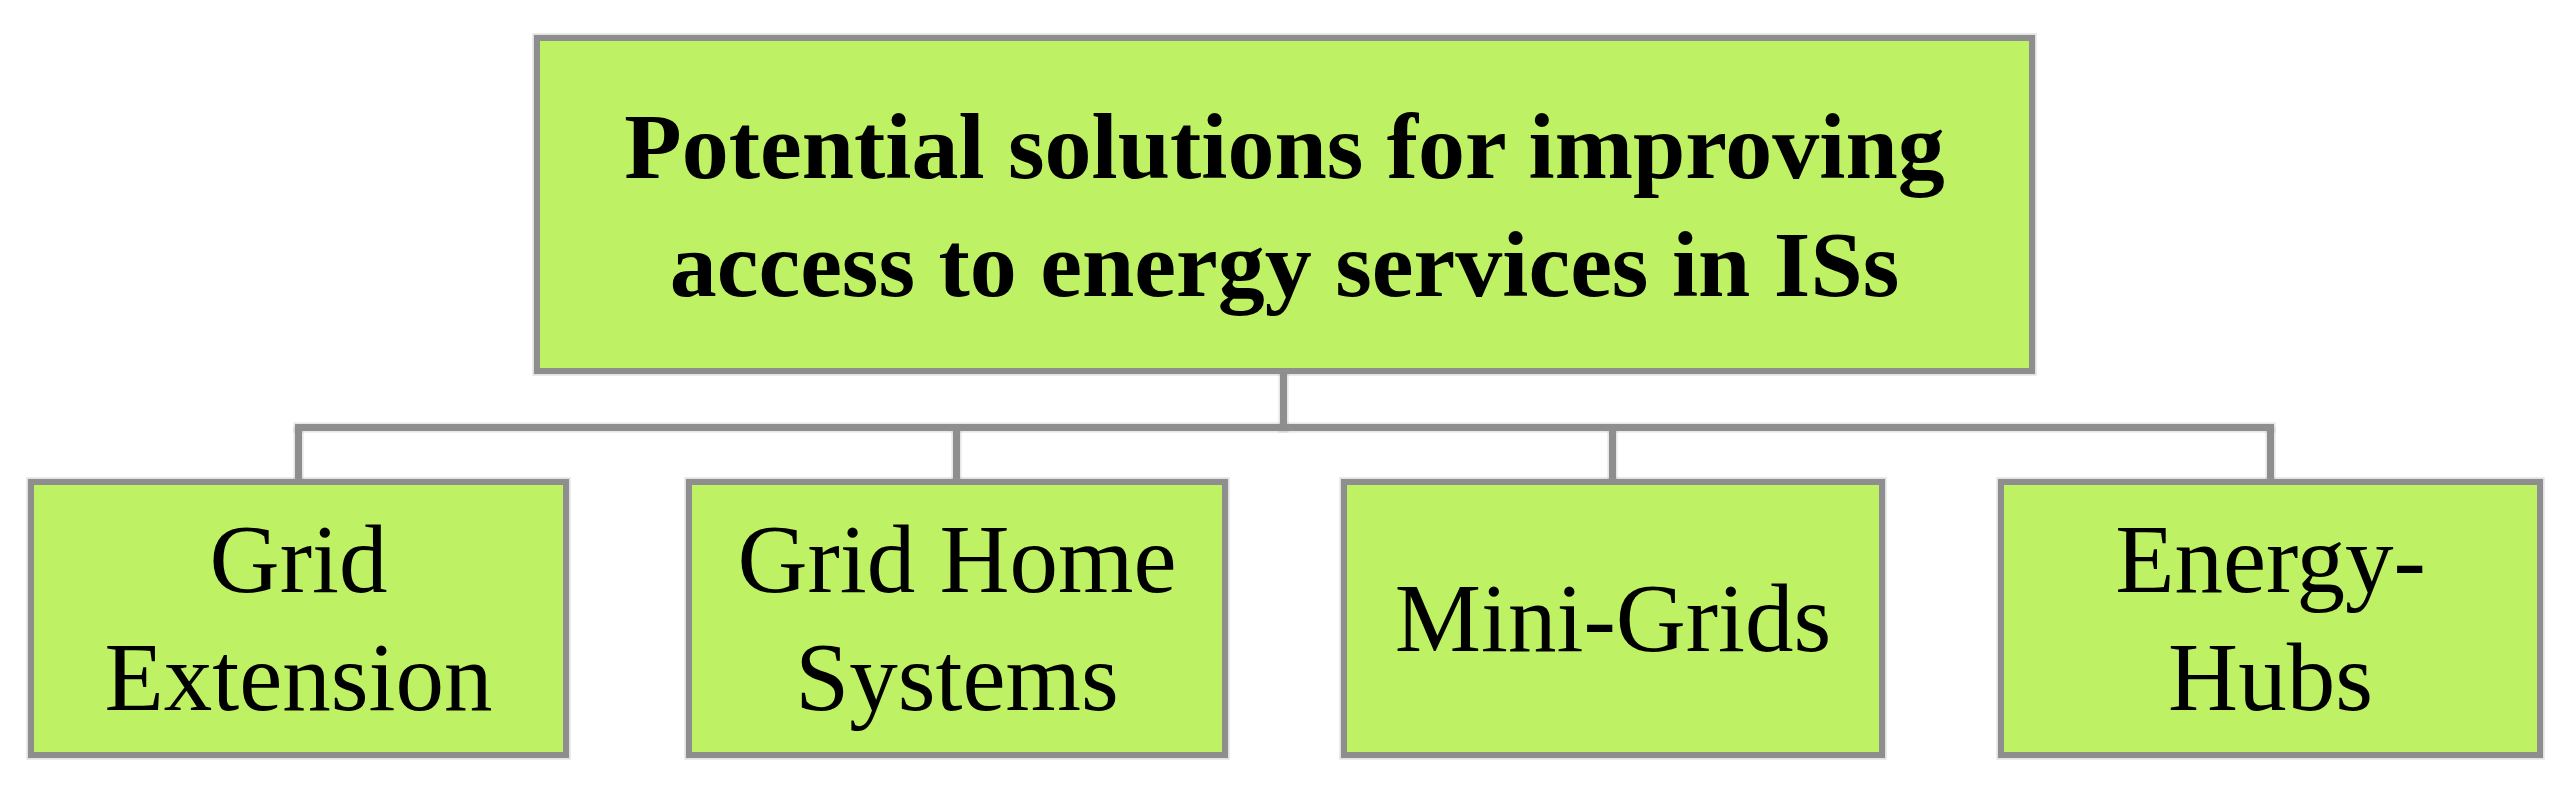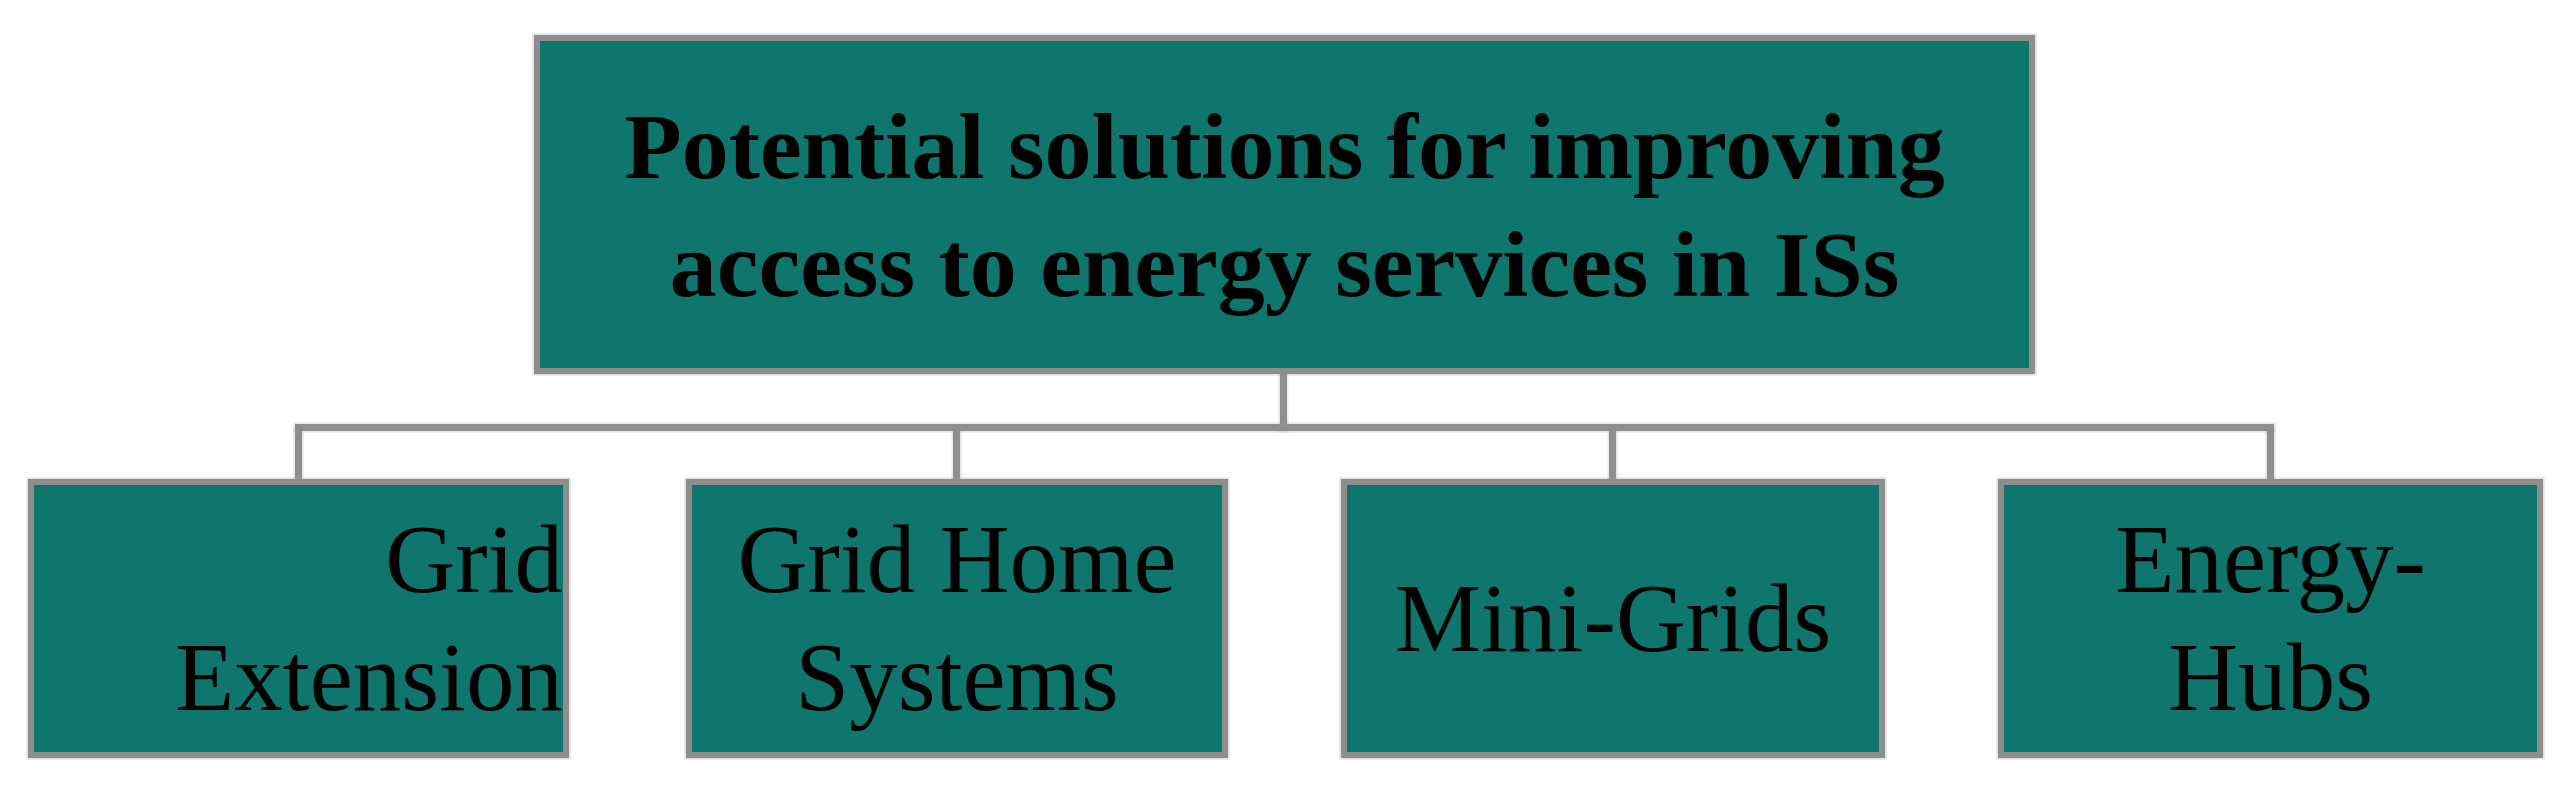--- a/index.html
+++ b/index.html
@@ -12,21 +12,21 @@
     width: 2576px;
     height: 789px;
     background: #ffffff;
     overflow: hidden;
     font-family: "Liberation Serif", "DejaVu Serif", serif;
     color: #000000;
   }
   .node {
     position: absolute;
     box-sizing: border-box;
-    background: #0f766e;
+    background: #bef264;
     border: 6.8px solid #8e8e8e;
     box-shadow: 0 0 0 1.7px rgba(150,150,150,0.28);
     display: flex;
     align-items: center;
     justify-content: center;
     text-align: center;
   }
   .node .label {
     white-space: pre-line;
     display: block;
@@ -45,21 +45,21 @@
   }
   .child-box {
     top: 479px;
     height: 279px;
   }
   .child-box .label {
     font-size: 97px;
     line-height: 118px;
     font-weight: normal;
   }
-  #child-box-0 { left: 28px;   width: 541px; text-align: right; }
+  #child-box-0 { left: 28px;   width: 541px; }
   #child-box-1 { left: 686px;  width: 542px; }
   #child-box-2 { left: 1341px; width: 544px; }
   #child-box-3 { left: 1998px; width: 545px; }
 
   .connector {
     position: absolute;
     background: #8e8e8e;
     box-shadow: 0 0 0 1.7px rgba(150,150,150,0.22);
   }
   #connector-trunk {

